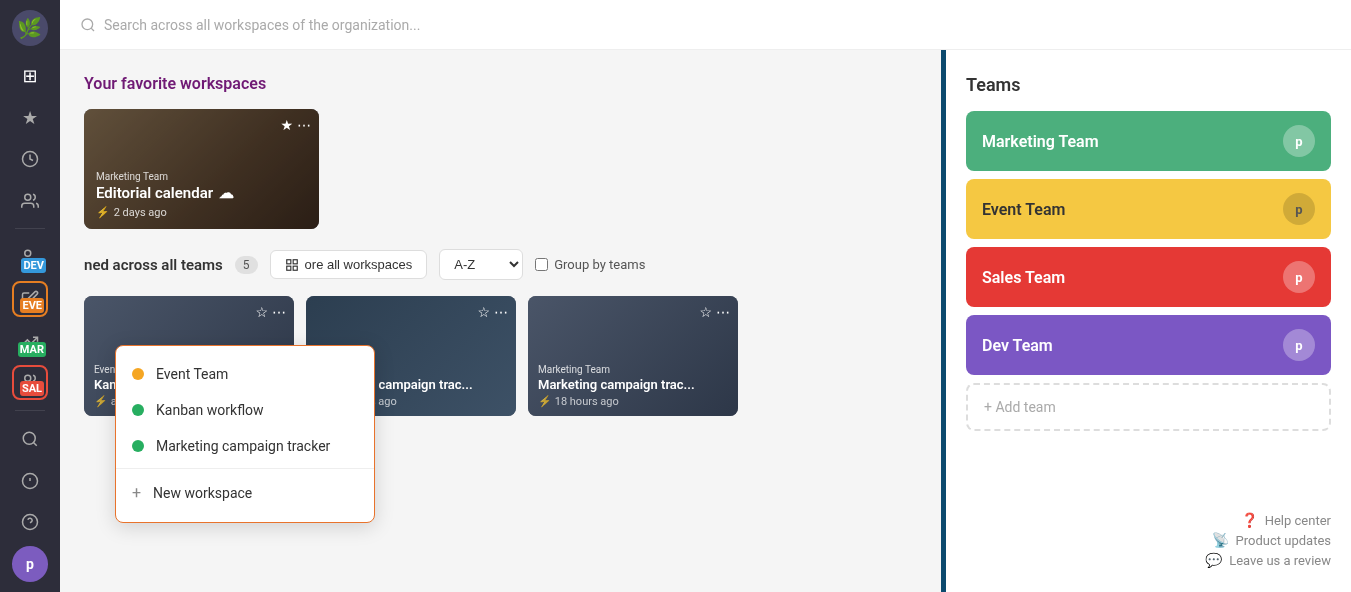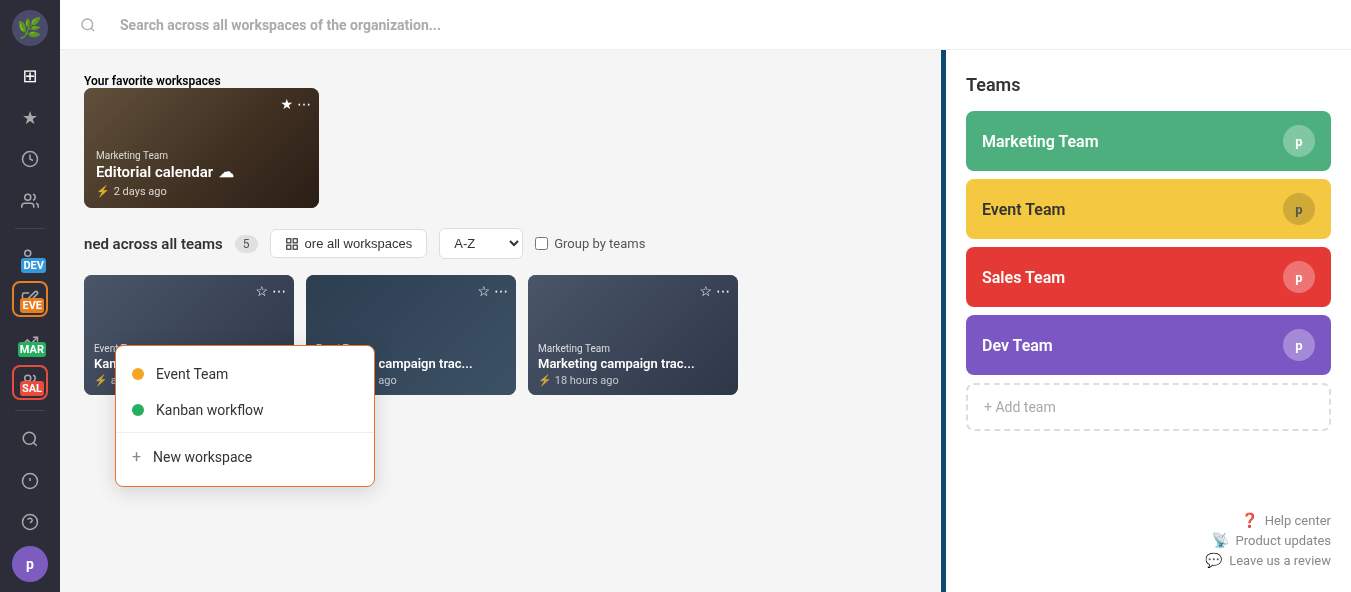--- a/index.html
+++ b/index.html
@@ -71,46 +71,46 @@
       background: white;
       padding: 10px 20px;
       display: flex;
       align-items: center;
       border-bottom: 1px solid #eee;
       height: 50px;
     }
     .search-bar {
       display: flex;
       align-items: flex-end;
-      gap: 24px;
+      gap: 8px;
       color: #aaa;
       font-size: 14px;
-      font-weight: bold;
     }
 
     
     .body-area {
       display: flex;
       flex: 1;
       overflow: hidden;
       position: relative;
     }
 
     
     .left-panel {
       flex: 1;
       padding: 24px 24px 0 24px;
       overflow-y: auto;
       position: relative;
     }
 
     .section-title {
-      font-size: 12px;
+      font-size: 16px;
       font-weight: 600;
-      color: #000000;
+      color: #701a75;
+      margin-bottom: 16px;
     }
 
     
     .fav-workspace-card {
       width: 235px;
       height: 120px;
       border-radius: 8px;
       background: #6b7280;
       position: relative;
       overflow: hidden;
@@ -450,20 +450,24 @@
 
       <div class="dropdown-popup">
         <div class="dropdown-item">
           <span class="dropdown-dot dot-yellow"></span>
           <span>Event Team</span>
         </div>
         <div class="dropdown-item">
           <span class="dropdown-dot dot-green"></span>
           <span>Kanban workflow</span>
         </div>
+        <div class="dropdown-item">
+          <span class="dropdown-dot dot-green"></span>
+          <span>Marketing campaign tracker</span>
+        </div>
         <div class="dropdown-divider"></div>
         <div class="dropdown-item">
           <span class="dropdown-plus">+</span>
           <span>New workspace</span>
         </div>
       </div>
     </div>
 
     <div class="right-panel">
       <div class="teams-title">Teams</div>

